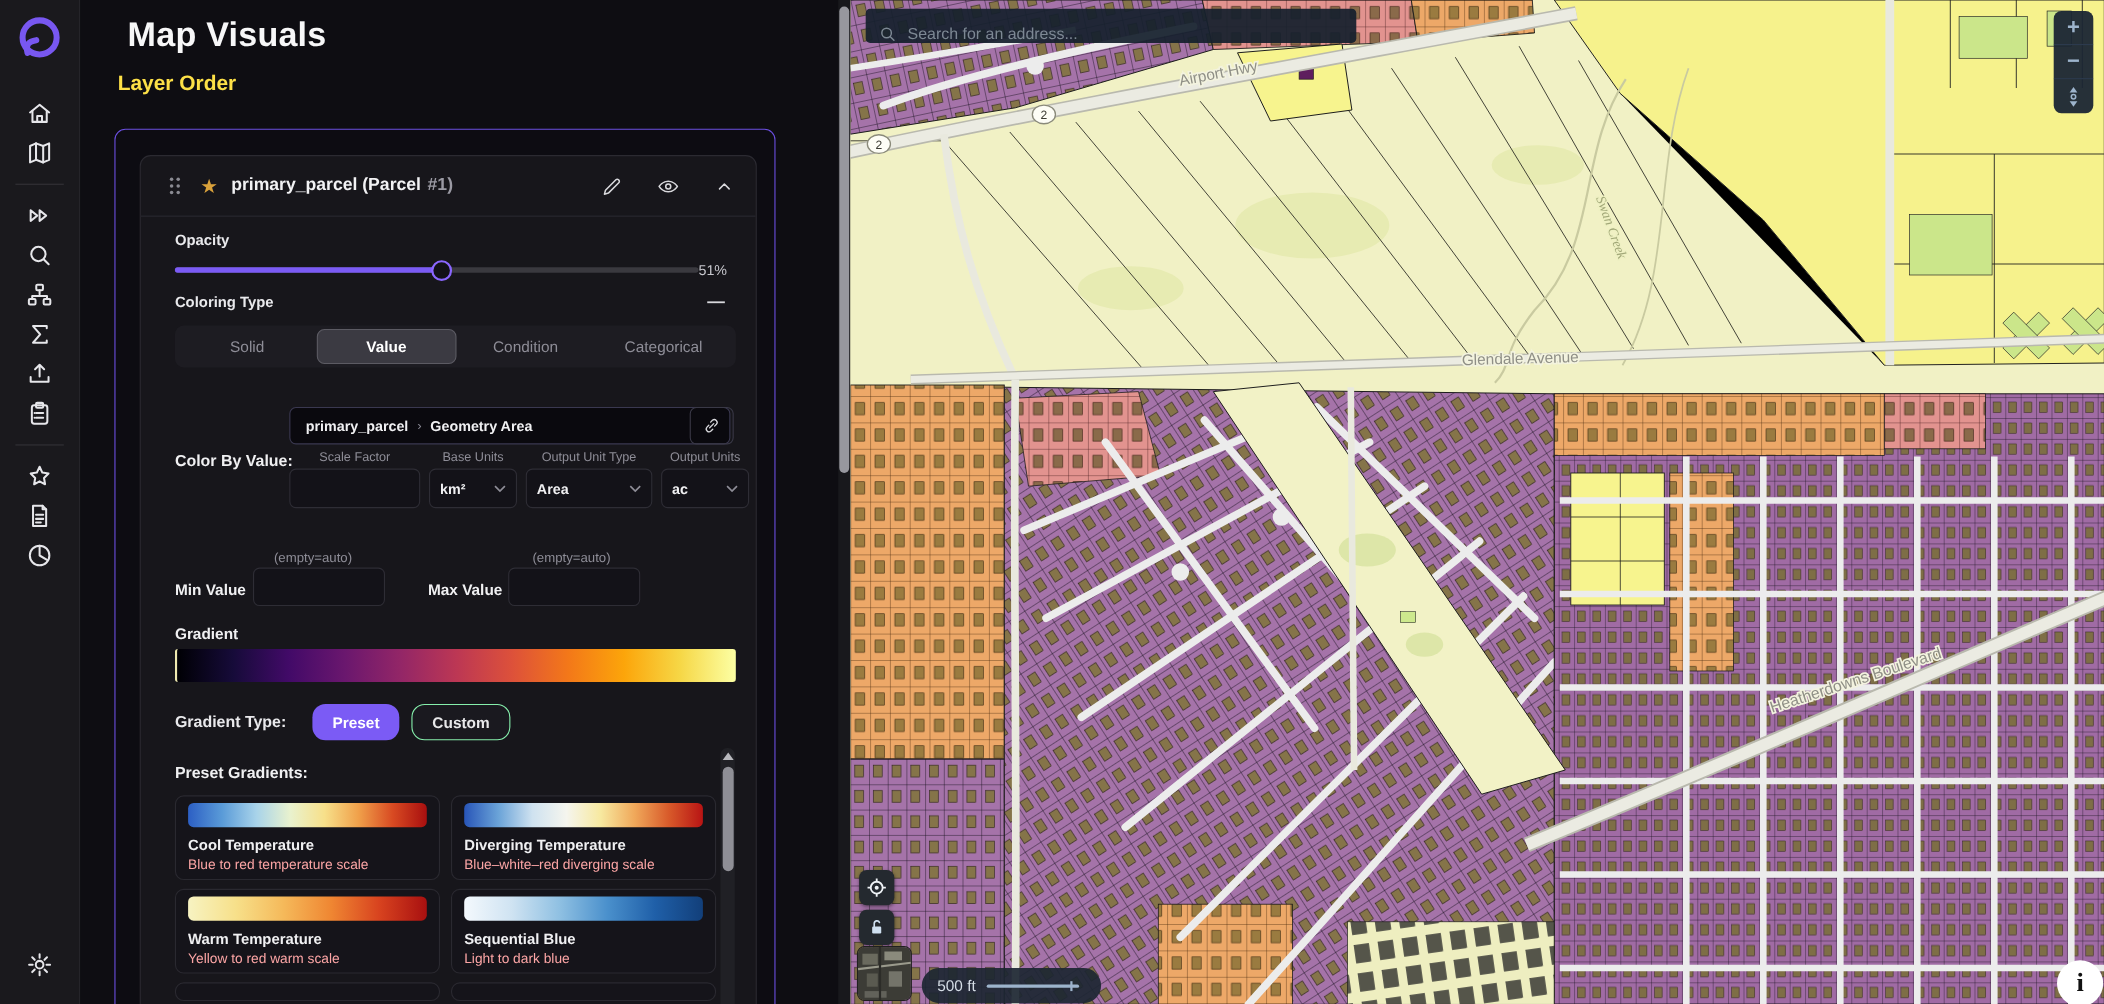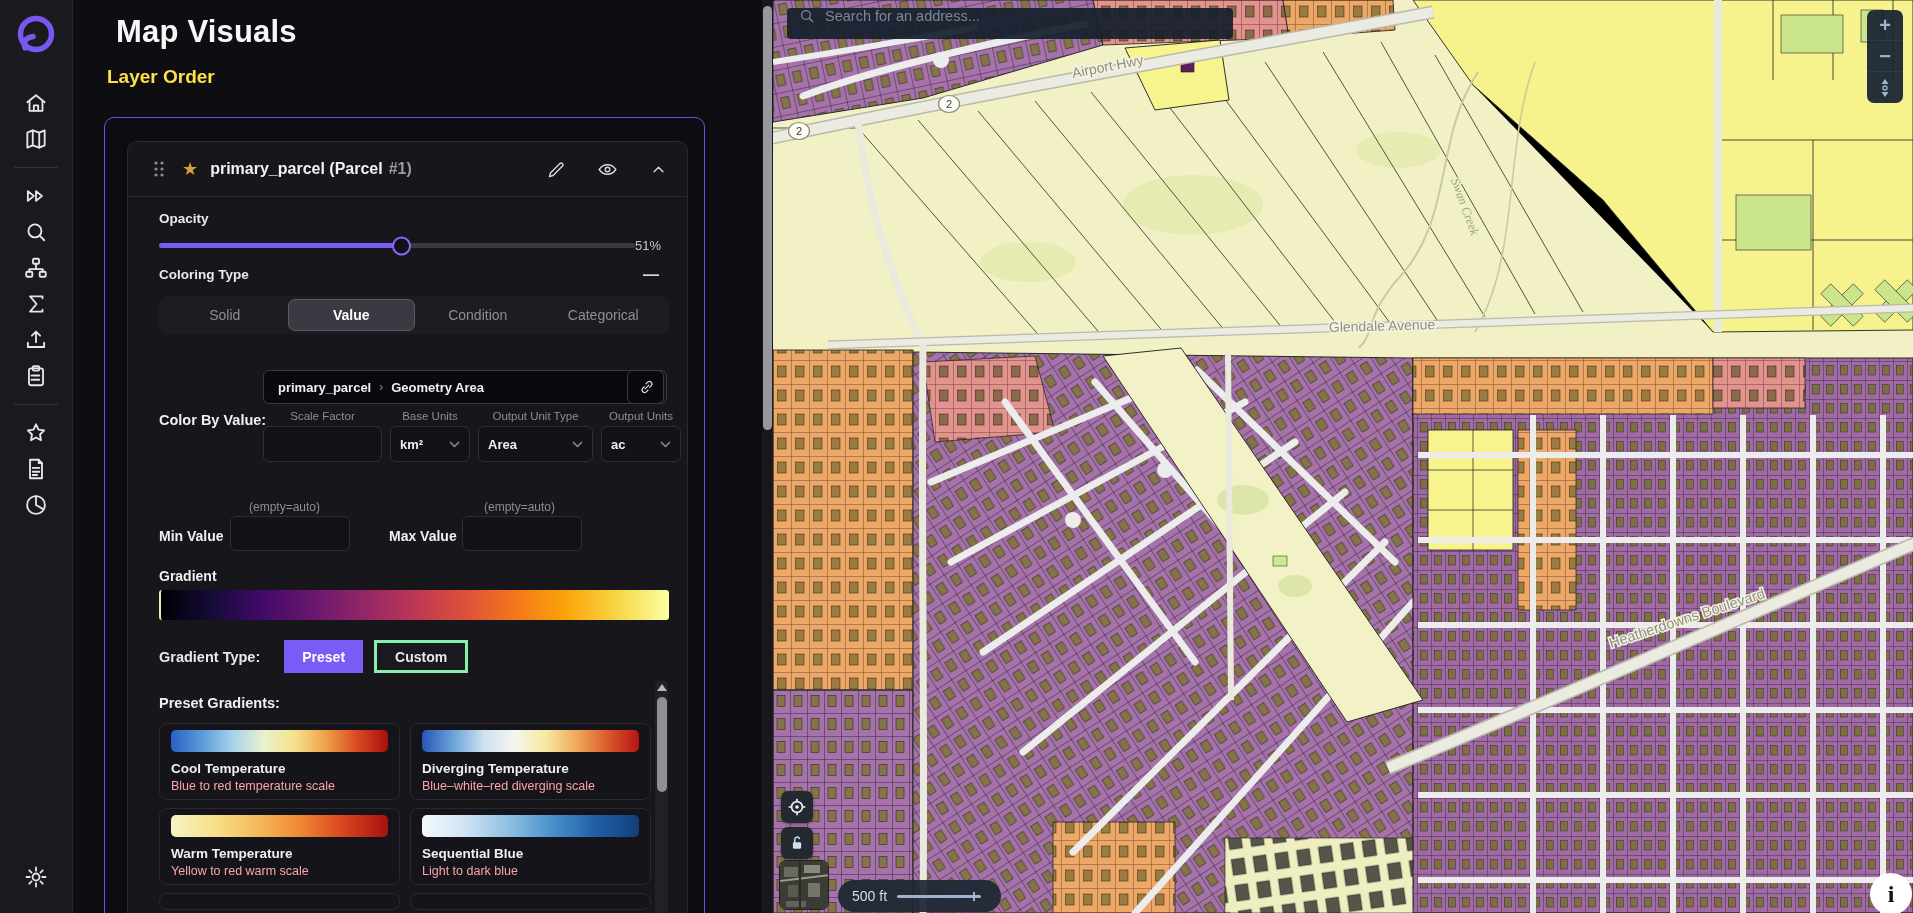--- a/index.html
+++ b/index.html
@@ -87,24 +87,24 @@
     border:1px solid #2e2d35; border-radius:6px; }
   .ri1 { left:71px; } .ri2 { left:303px; }
   .range-in input { width:100%; height:100%; background:transparent; border:none; outline:none;
     color:#f0f0f2; padding:0 8px; font-family:inherit; }
 
   .grad-label { margin-top:12px; font-size:14px; font-weight:700; color:#f0f0f2; }
   .grad-bar { margin-top:6px; width:510px; height:30px; border-radius:3px; border-left:2px solid #efe9b0; }
 
   .gtype-row { margin-top:20px; display:flex; align-items:center; }
   .gtype-row .lbl { font-size:14.5px; }
-  .pill { height:33px; padding:0 18px; border-radius:0; display:flex; align-items:center;
+  .pill { height:33px; padding:0 18px; border-radius:12px; display:flex; align-items:center;
     font-size:14px; font-weight:700; cursor:pointer; }
   .pill.preset { margin-left:24px; background:#7b5bf5; color:#fff; }
-  .pill.custom { margin-left:11px; background:#1a191f; border:3px solid #86efac; color:#e8e8ea; }
+  .pill.custom { margin-left:11px; background:#1a191f; border:1px solid #86efac; color:#e8e8ea; }
 
   .presets-label { margin-top:22px; font-size:14.5px; font-weight:700; color:#f0f0f2; }
 
   .preset-grid { position:relative; margin-top:12px; width:492px; display:grid;
     grid-template-columns:1fr 1fr; gap:8px 10px; }
   .pcard { background:#15141a; border:1px solid #2a2930; border-radius:8px; padding:6px 11px;
     cursor:pointer; }
   .pbar { height:22px; border-radius:5px; }
   .pname { margin-top:9px; font-size:13.5px; font-weight:700; color:#f0f0f2; }
   .pdesc { margin-top:3px; font-size:12.5px; color:#fca5a5; }
@@ -121,21 +121,21 @@
   .panel-scroll { position:absolute; left:762px; top:0; width:11px; height:913px; background:#18181c; }
   .panel-scroll .thumb { position:absolute; left:1px; top:6px; width:9px; height:424px;
     background:#97979e; border-radius:5px; cursor:grab; }
 
   
   .map { position:absolute; left:773px; top:0; width:1140px; height:913px; background:#f1f1c5;
     overflow:hidden; cursor:grab; }
   .map svg.base { position:absolute; inset:0; }
 
   .searchbar { position:absolute; left:14px; top:8px; width:446px; height:31px;
-    background:rgba(22,32,45,.93); border-radius:4px; display:flex; align-items:flex-start;
+    background:rgba(22,32,45,.93); border-radius:4px; display:flex; align-items:flex-end;
     padding:0 12px; gap:10px; }
   .searchbar input { flex:1; background:transparent; border:none; outline:none; color:#c8d2dc;
     font-size:14.5px; font-family:inherit; }
   .searchbar input::placeholder { color:#7d8894; }
 
   .zoomctl { position:absolute; right:10px; top:10px; width:36px; background:rgba(26,37,52,.95);
     border-radius:7px; overflow:hidden; }
   .zbtn { height:31px; display:flex; align-items:center; justify-content:center; color:#9db4cc;
     font-size:20px; font-weight:600; cursor:pointer; border-bottom:1px solid #2c3a4d; }
   .zbtn:last-child { border-bottom:none; }

